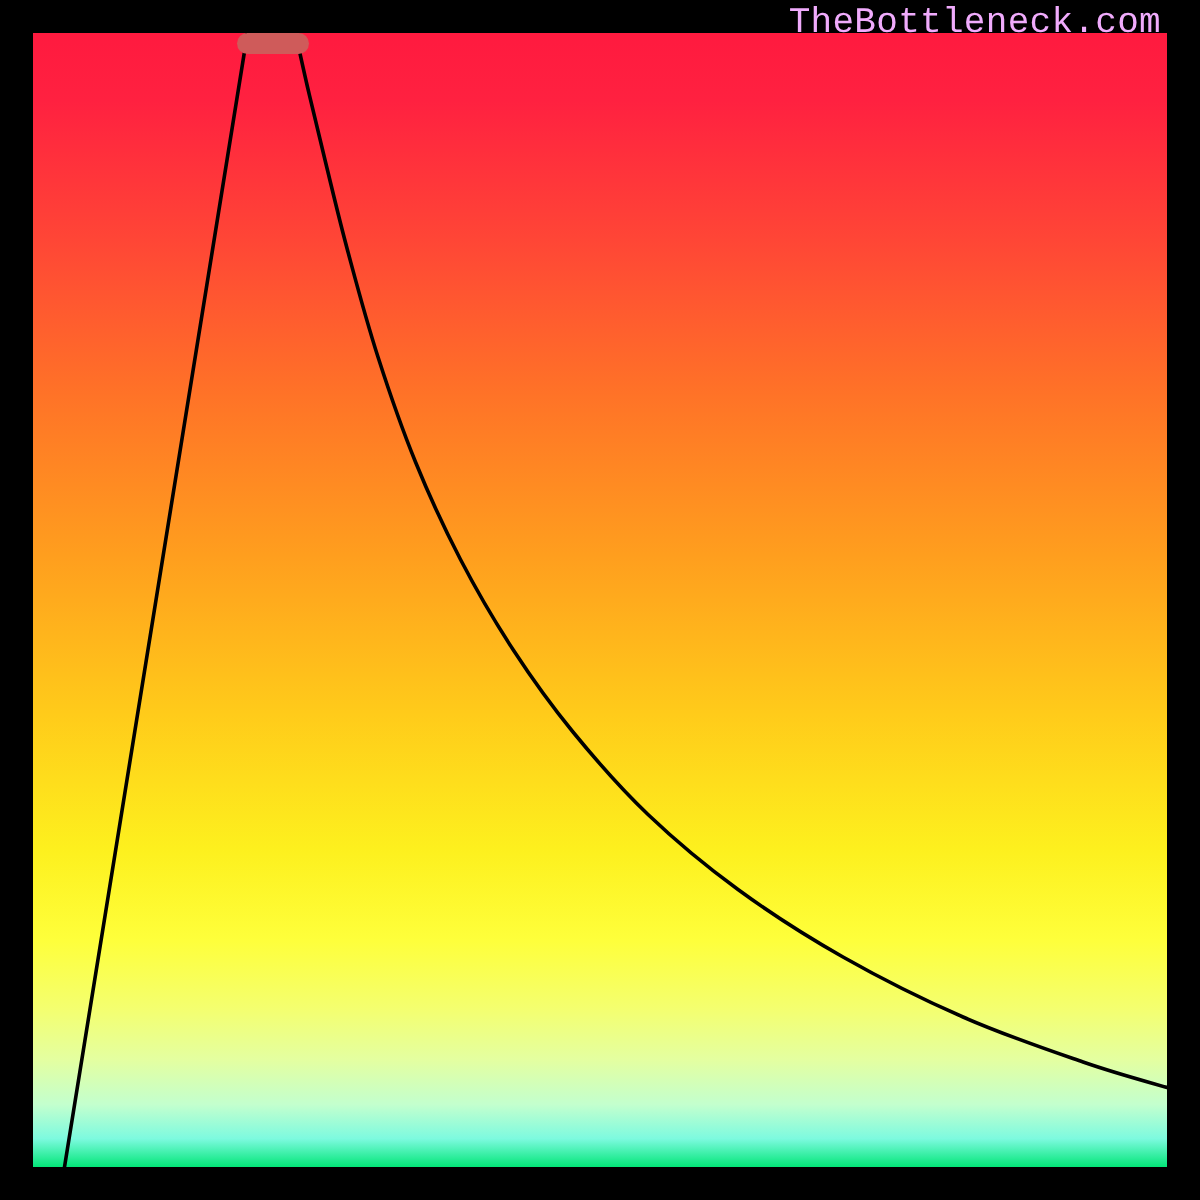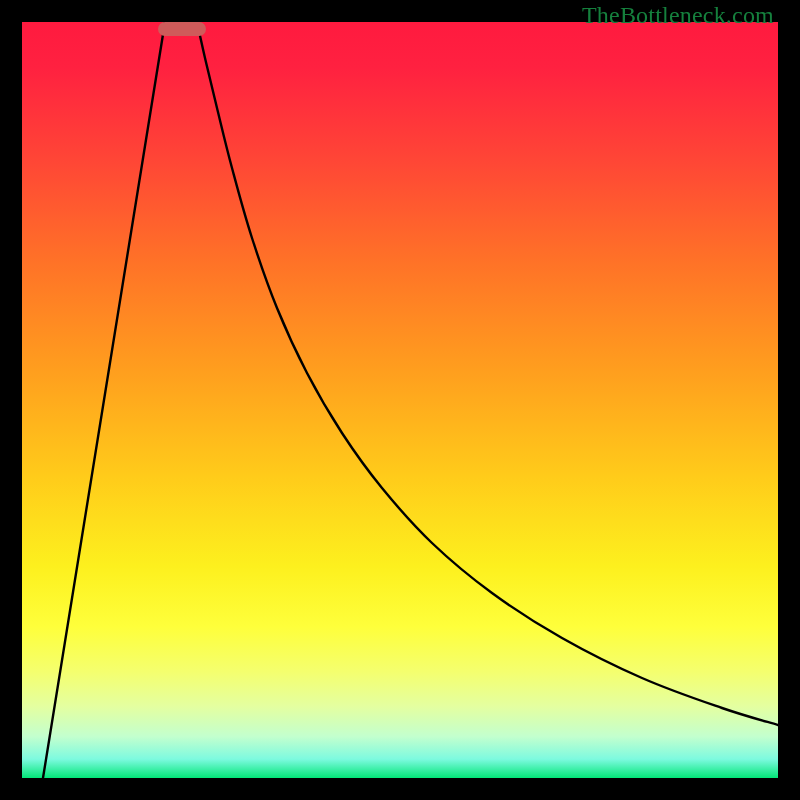--- a/index.html
+++ b/index.html
@@ -22,24 +22,24 @@
     position: absolute;
     left: 0;
     top: 0;
     width: 756px;
     height: 756px;
   }
   .watermark {
     position: absolute;
     top: 2px;
     right: 26px;
-    font-family: Liberation Serif, serif;
+    font-family: Liberation Mono, monospace;
     font-size: 24px;
     font-weight: 500;
-    color: #15803d;
+    color: #f0abfc;
     letter-spacing: 0.2px;
   }
   svg.curves {
     position: absolute;
     left: 0;
     top: 0;
     width: 756px;
     height: 756px;
   }
   .marker {

